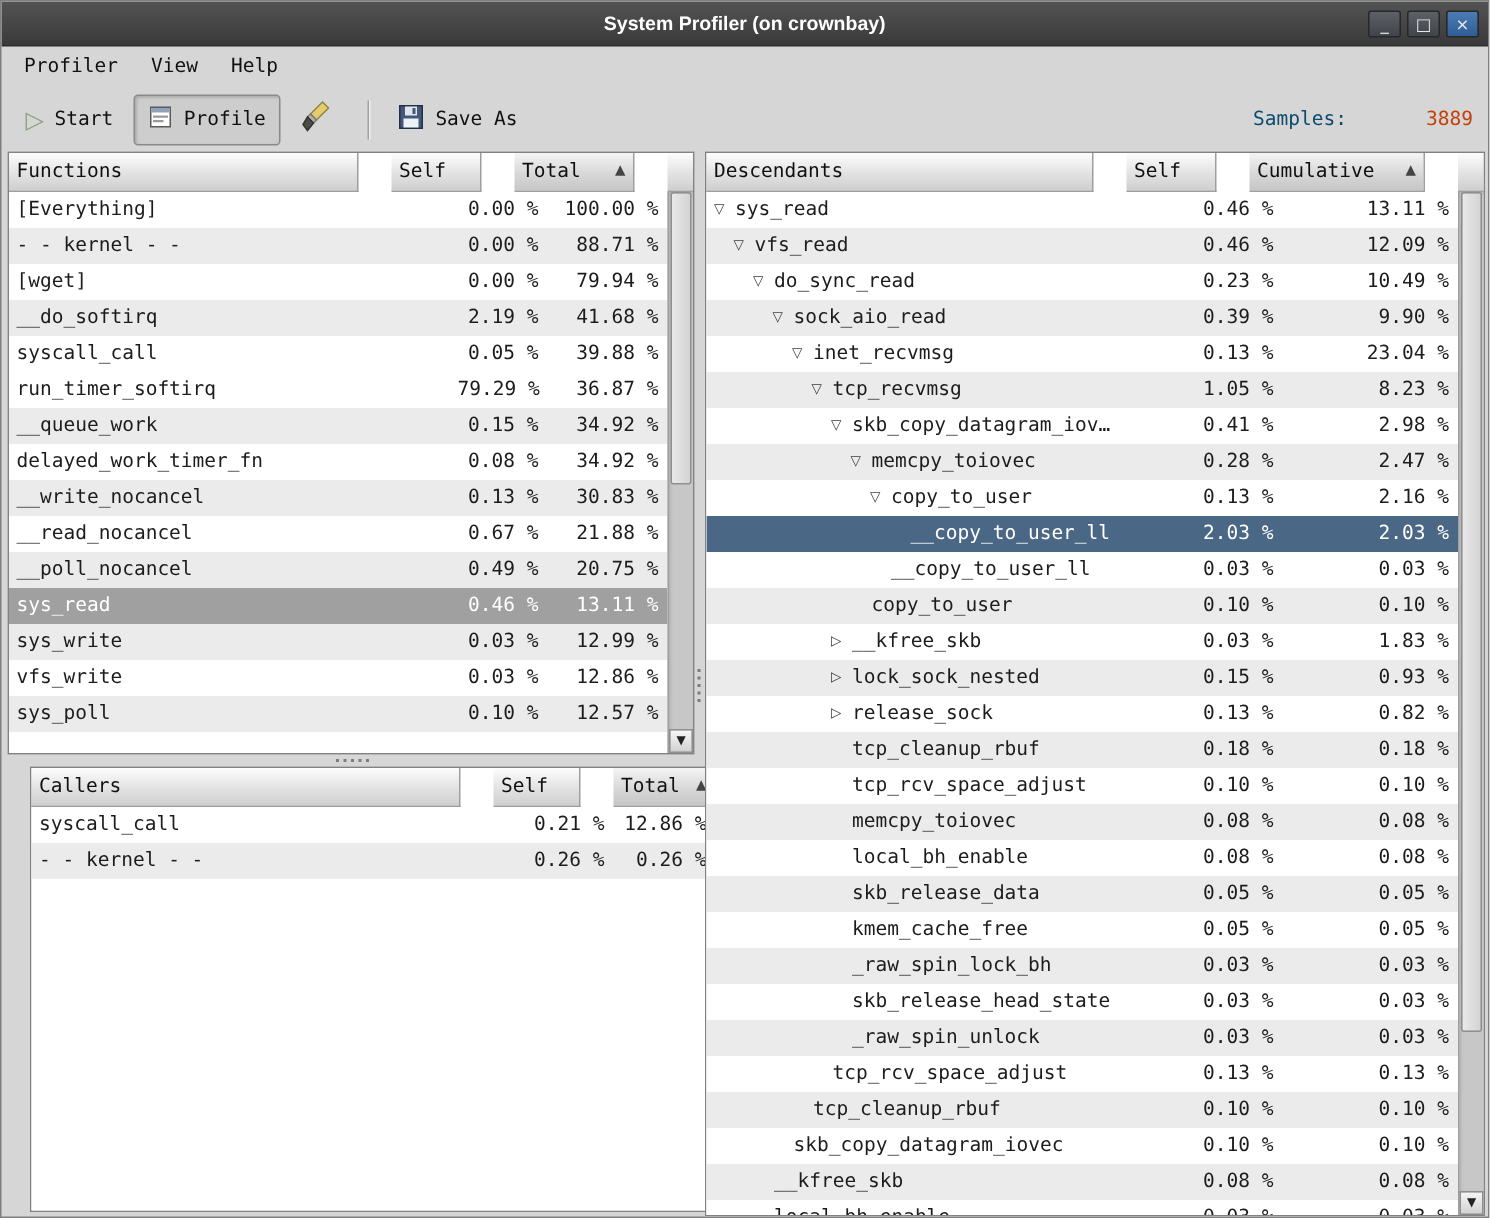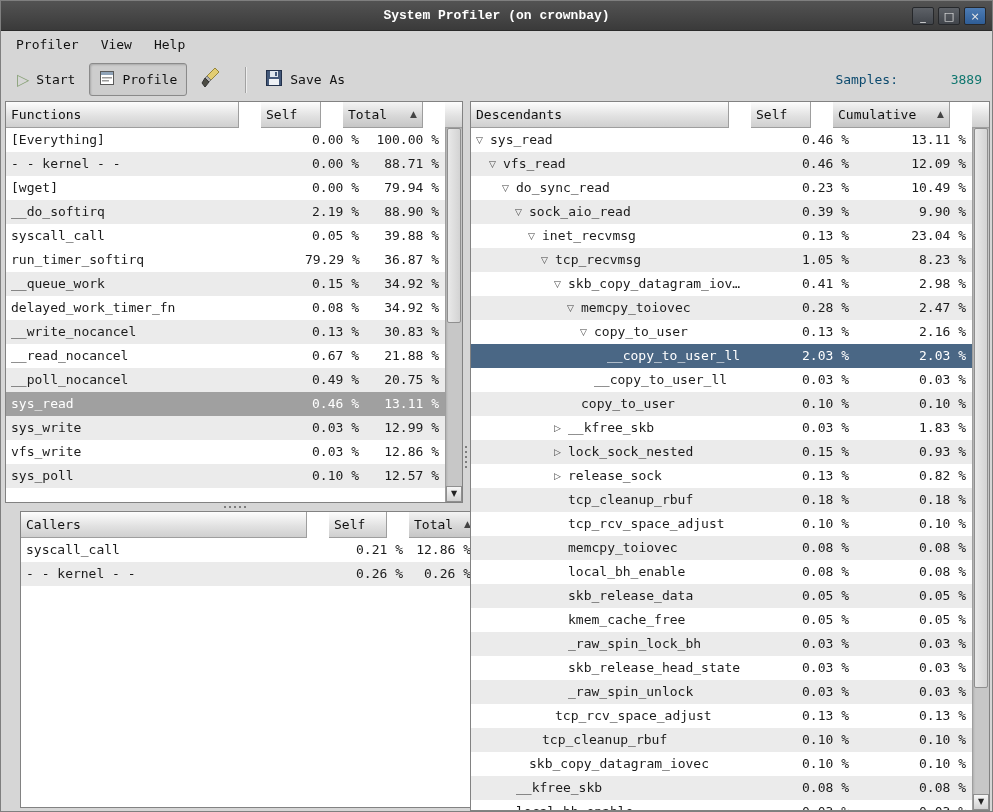--- a/index.html
+++ b/index.html
@@ -14,21 +14,21 @@
 
   
   .titlebar {
     position:absolute; left:0; top:0; width:100%; height:30px;
     background:linear-gradient(#535353,#3a3a3a);
     border-bottom:1px solid #2b2b2b;
   }
   .title-text {
     position:absolute; left:0; top:0; width:100%; height:30px;
     line-height:30px; text-align:center; color:#ffffff;
-    font-family:Liberation Mono, monospace; font-weight:bold; font-size:13px;
+    font-family:Liberation Sans, sans-serif; font-weight:bold; font-size:13px;
   }
   .winbtns { position:absolute; right:6px; top:6px; display:flex; gap:4px; }
   .winbtn {
     width:22px; height:18px; border-radius:2px;
     background:linear-gradient(#5d6167,#41454b);
     border:1px solid #26282b; color:#e9e9e9;
     display:flex; align-items:center; justify-content:center;
     font-size:11px; line-height:1; font-family:"DejaVu Sans", sans-serif;
   }
   .winbtn.close { background:linear-gradient(#4d7cb4,#2f5d96); }
@@ -49,21 +49,21 @@
     background:#cdcdcd; border:1px solid #8a8a8a; border-radius:3px;
     box-shadow:inset 1px 1px 2px rgba(0,0,0,.18);
   }
   .play-glyph { color:#8ba37a; font-size:16px; line-height:1; font-family:"DejaVu Sans", sans-serif; }
   .tool-sep {
     width:2px; height:26px; margin:0 8px;
     border-left:1px solid #a2a2a2; border-right:1px solid #eeeeee;
   }
   .samples { margin-left:auto; display:flex; align-items:center; padding-right:4px; }
   .samples-label { color:#0c4a6e; }
-  .samples-value { color:#0f766e; min-width:84px; text-align:right; }
+  .samples-value { color:#c2410c; min-width:84px; text-align:right; }
 
   
   .pane { position:absolute; background:#ffffff; border:1px solid #828282; }
   .functions-pane   { left:4px;   top:100px; width:458px; height:402px; }
   .callers-pane     { left:4px;   top:510px; width:458px; height:297px;margin-left:15px; }
   .descendants-pane { left:469px; top:100px; width:520px; height:710px; }
 
   .thead { position:absolute; left:0; top:0; right:0; height:26px; display:flex;gap:22px; }
   .th {
     background:linear-gradient(#fdfdfd,#e2e2e2 55%,#cfcfcf);
@@ -237,21 +237,21 @@
           <div class="cell num w-total">88.71 %</div>
         </div>
         <div class="row frow odd">
           <div class="cell name flex1">[wget]</div>
           <div class="cell num w-self">0.00 %</div>
           <div class="cell num w-total">79.94 %</div>
         </div>
         <div class="row frow even">
           <div class="cell name flex1">__do_softirq</div>
           <div class="cell num w-self">2.19 %</div>
-          <div class="cell num w-total">88.90 %</div>
+          <div class="cell num w-total">41.68 %</div>
         </div>
         <div class="row frow odd">
           <div class="cell name flex1">syscall_call</div>
           <div class="cell num w-self">0.05 %</div>
           <div class="cell num w-total">39.88 %</div>
         </div>
         <div class="row frow odd">
           <div class="cell name flex1">run_timer_softirq</div>
           <div class="cell num w-self">79.29 %</div>
           <div class="cell num w-total">36.87 %</div>

